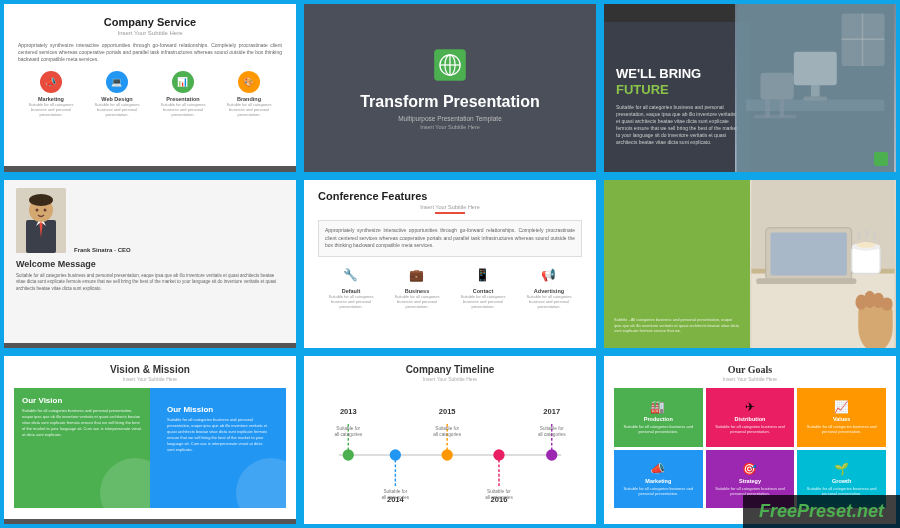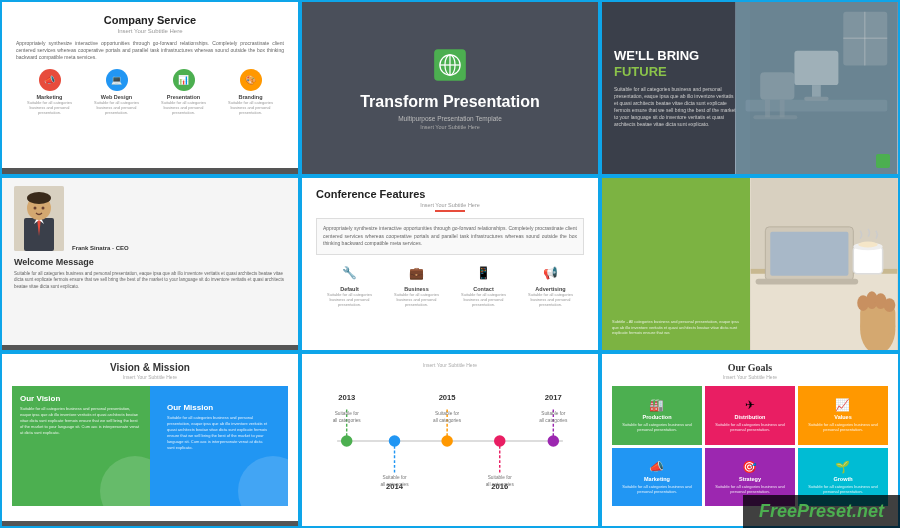--- a/index.html
+++ b/index.html
@@ -14,21 +14,21 @@
     .grid {
       display: grid;
       grid-template-columns: repeat(3, 300px);
       grid-template-rows: repeat(3, 176px);
       gap: 0;
     }
 
     .slide {
       position: relative;
       overflow: hidden;
-      border: 2px solid #0ea5e9;
+      border: 4px solid #0ea5e9;
       background: #fff;
     }
 
     
     
     .slide-1 {
       background: #fff;
       padding: 12px 14px 8px;
     }
     .slide-1 .title {
@@ -132,21 +132,21 @@
     .slide-3 .office-shapes {
       position: absolute;
       right: 0; top: 0;
       width: 55%; height: 100%;
       background: linear-gradient(160deg, #789 0%, #9ab 40%, #bcd 70%, #cde 100%);
       opacity: 0.8;
     }
     .slide-3 .text-content {
       position: absolute;
       left: 0;
-      top: 0;
+      top: 18px;
       width: 50%;
       height: 100%;
       background: #3a3f4a;
       display: flex;
       flex-direction: column;
       justify-content: center;
       padding: 14px 12px;
     }
     .slide-3 .headline {
       font-size: 13px;
@@ -653,20 +653,21 @@
       <div class="panel-mission">
         <div class="panel-title">Our Mission</div>
         <div class="panel-text">Suitable for all categories business and personal presentation, eaque ipsa que ab illo inventore veritatis et quasi architects beatae vitae dicta sunt explicate fermois ensure that we sell bring the best of the market to your language sit. Cum aoc is interpersonate venat at dicta sunt explicato.</div>
         <div class="bg-circle"></div>
       </div>
     </div>
     <div class="bottom-bar"></div>
   </div>
 
   <div class="slide slide-8">
+    <div class="title">Company Timeline</div>
     <div class="subtitle">Insert Your Subtitle Here</div>
     <div class="timeline">
       <svg width="100%" height="130" viewBox="0 0 276 130" xmlns="http://www.w3.org/2000/svg">
 
         <line x1="20" y1="65" x2="256" y2="65" stroke="#ddd" stroke-width="2"></line>
 
         <circle cx="30" cy="65" r="6" fill="#4CAF50"></circle>
         <line x1="30" y1="65" x2="30" y2="30" stroke="#4CAF50" stroke-width="1.5" stroke-dasharray="3,2"></line>
         <text x="30" y="22" text-anchor="middle" font-size="8" font-weight="bold" fill="#333">2013</text>
         <text x="30" y="30" text-anchor="middle" font-size="5" fill="#777" dy="8">Suitable for</text>

